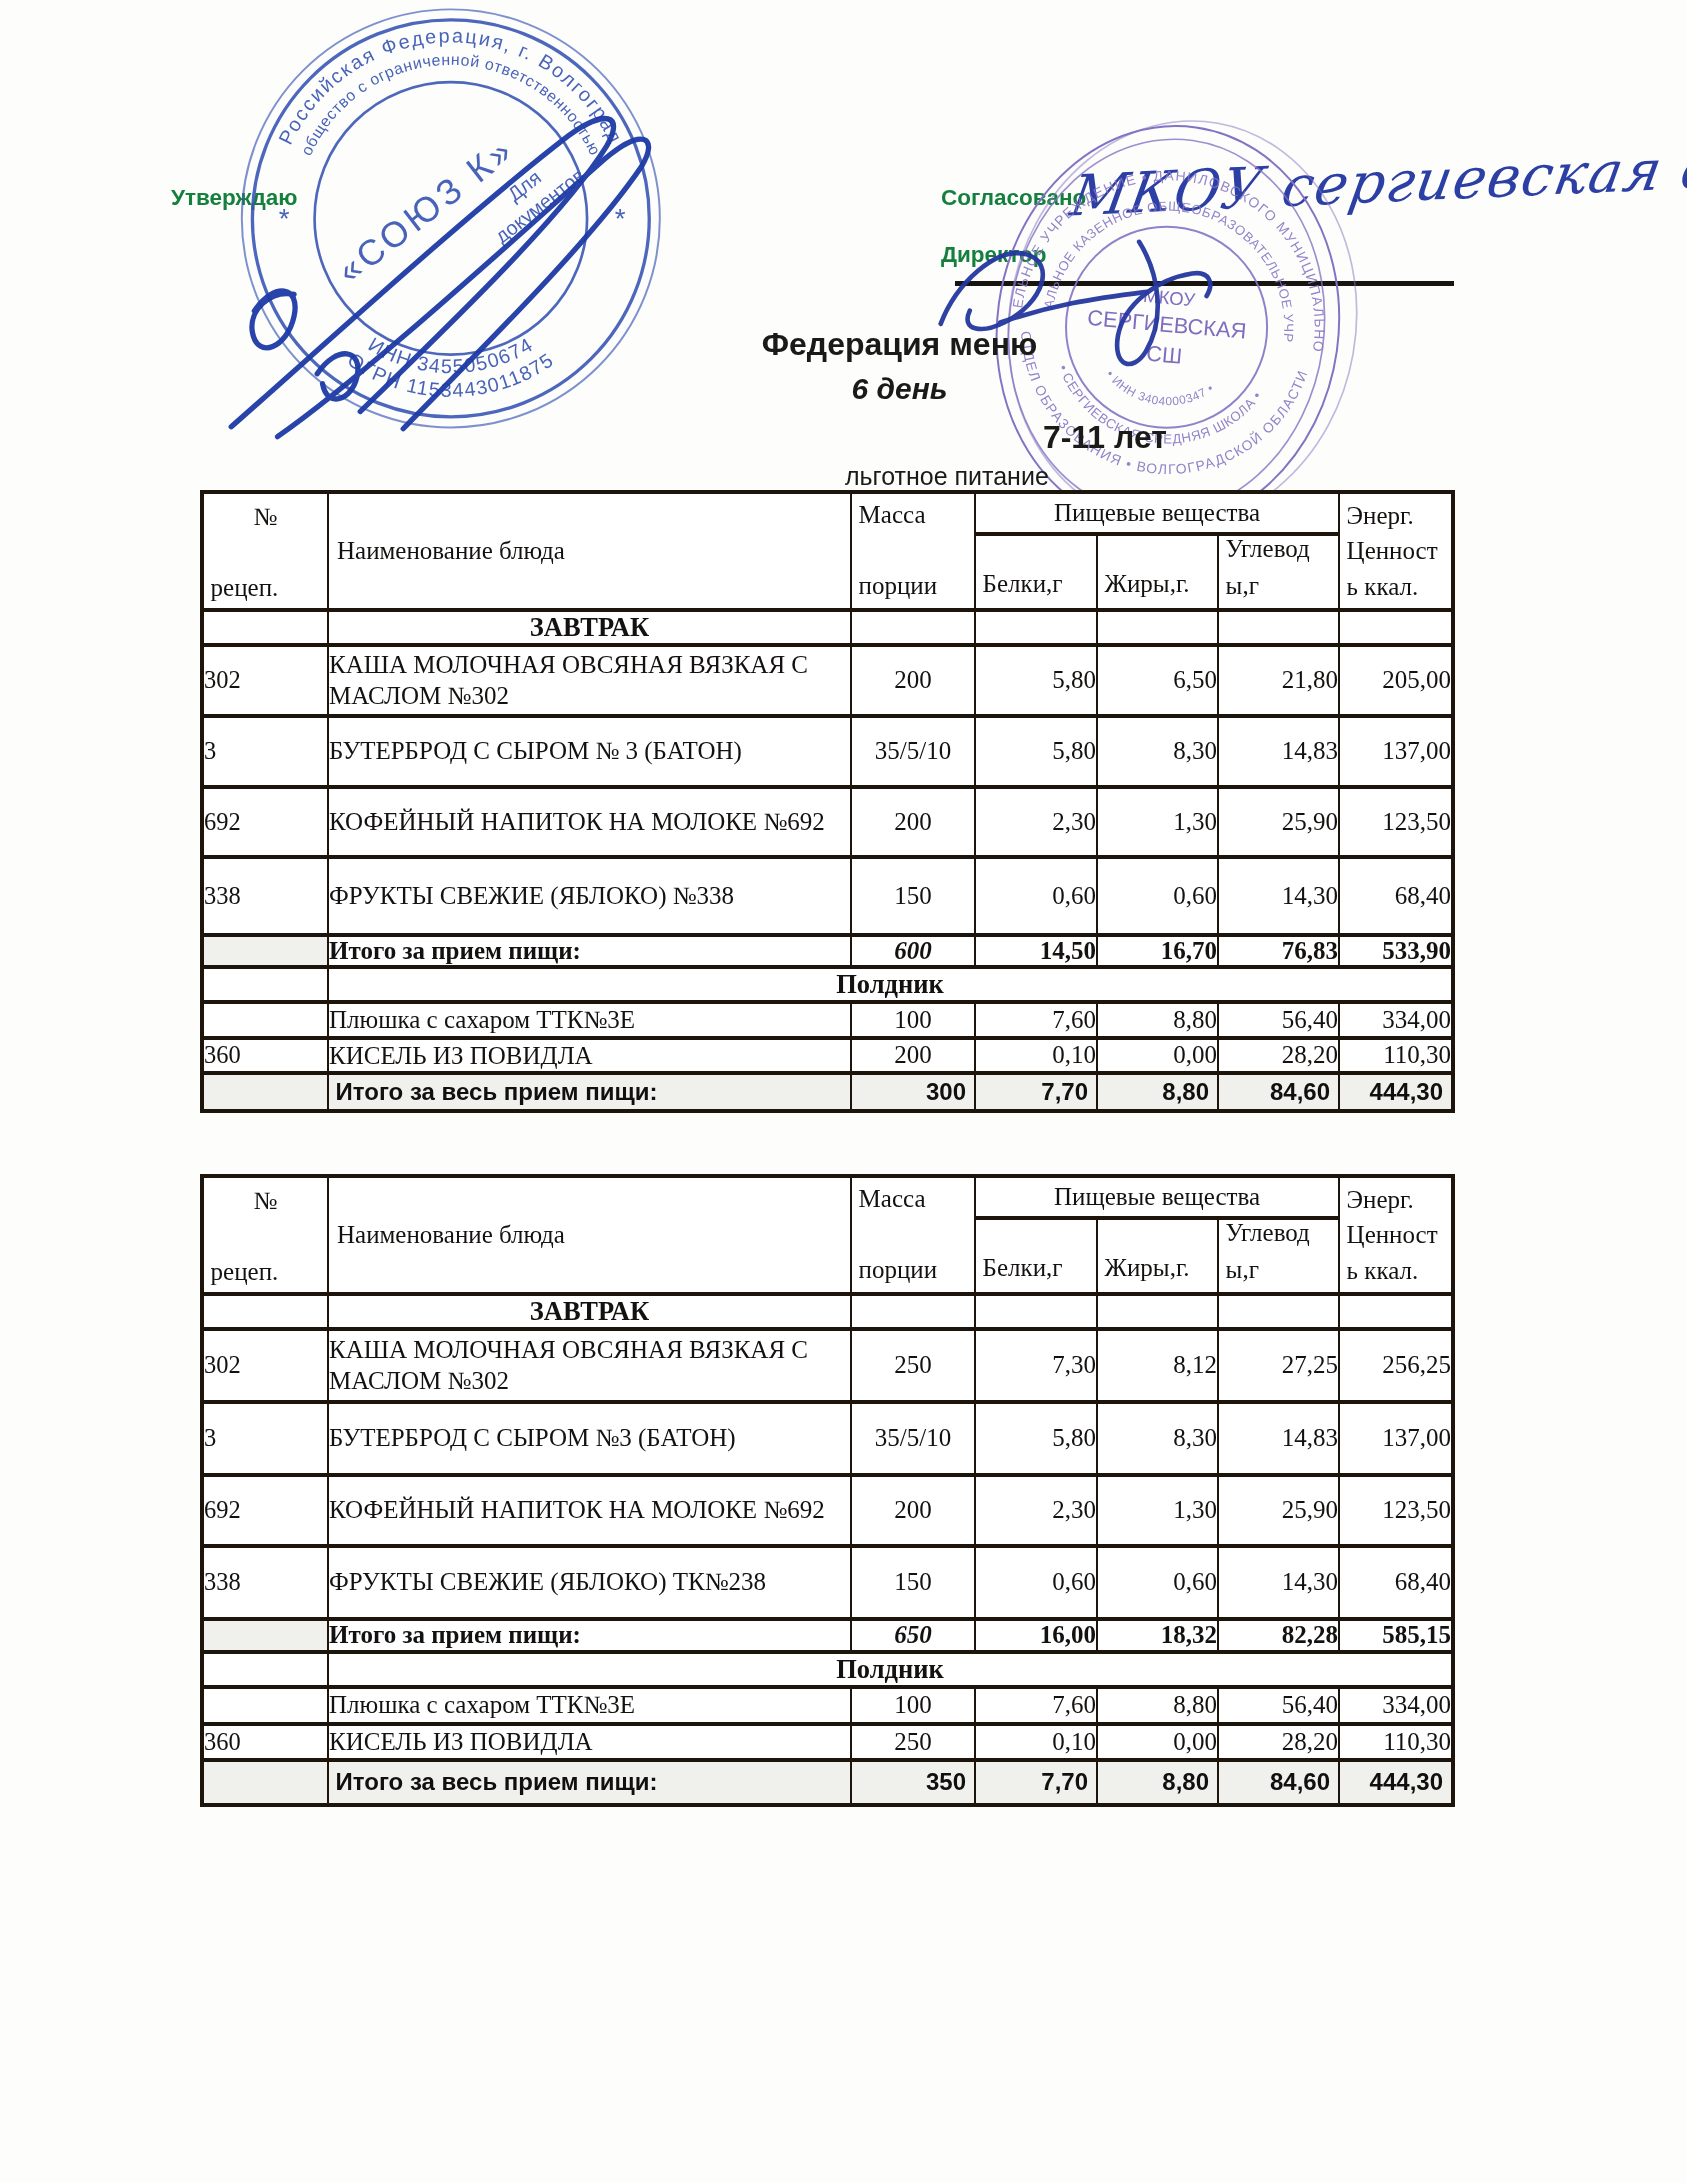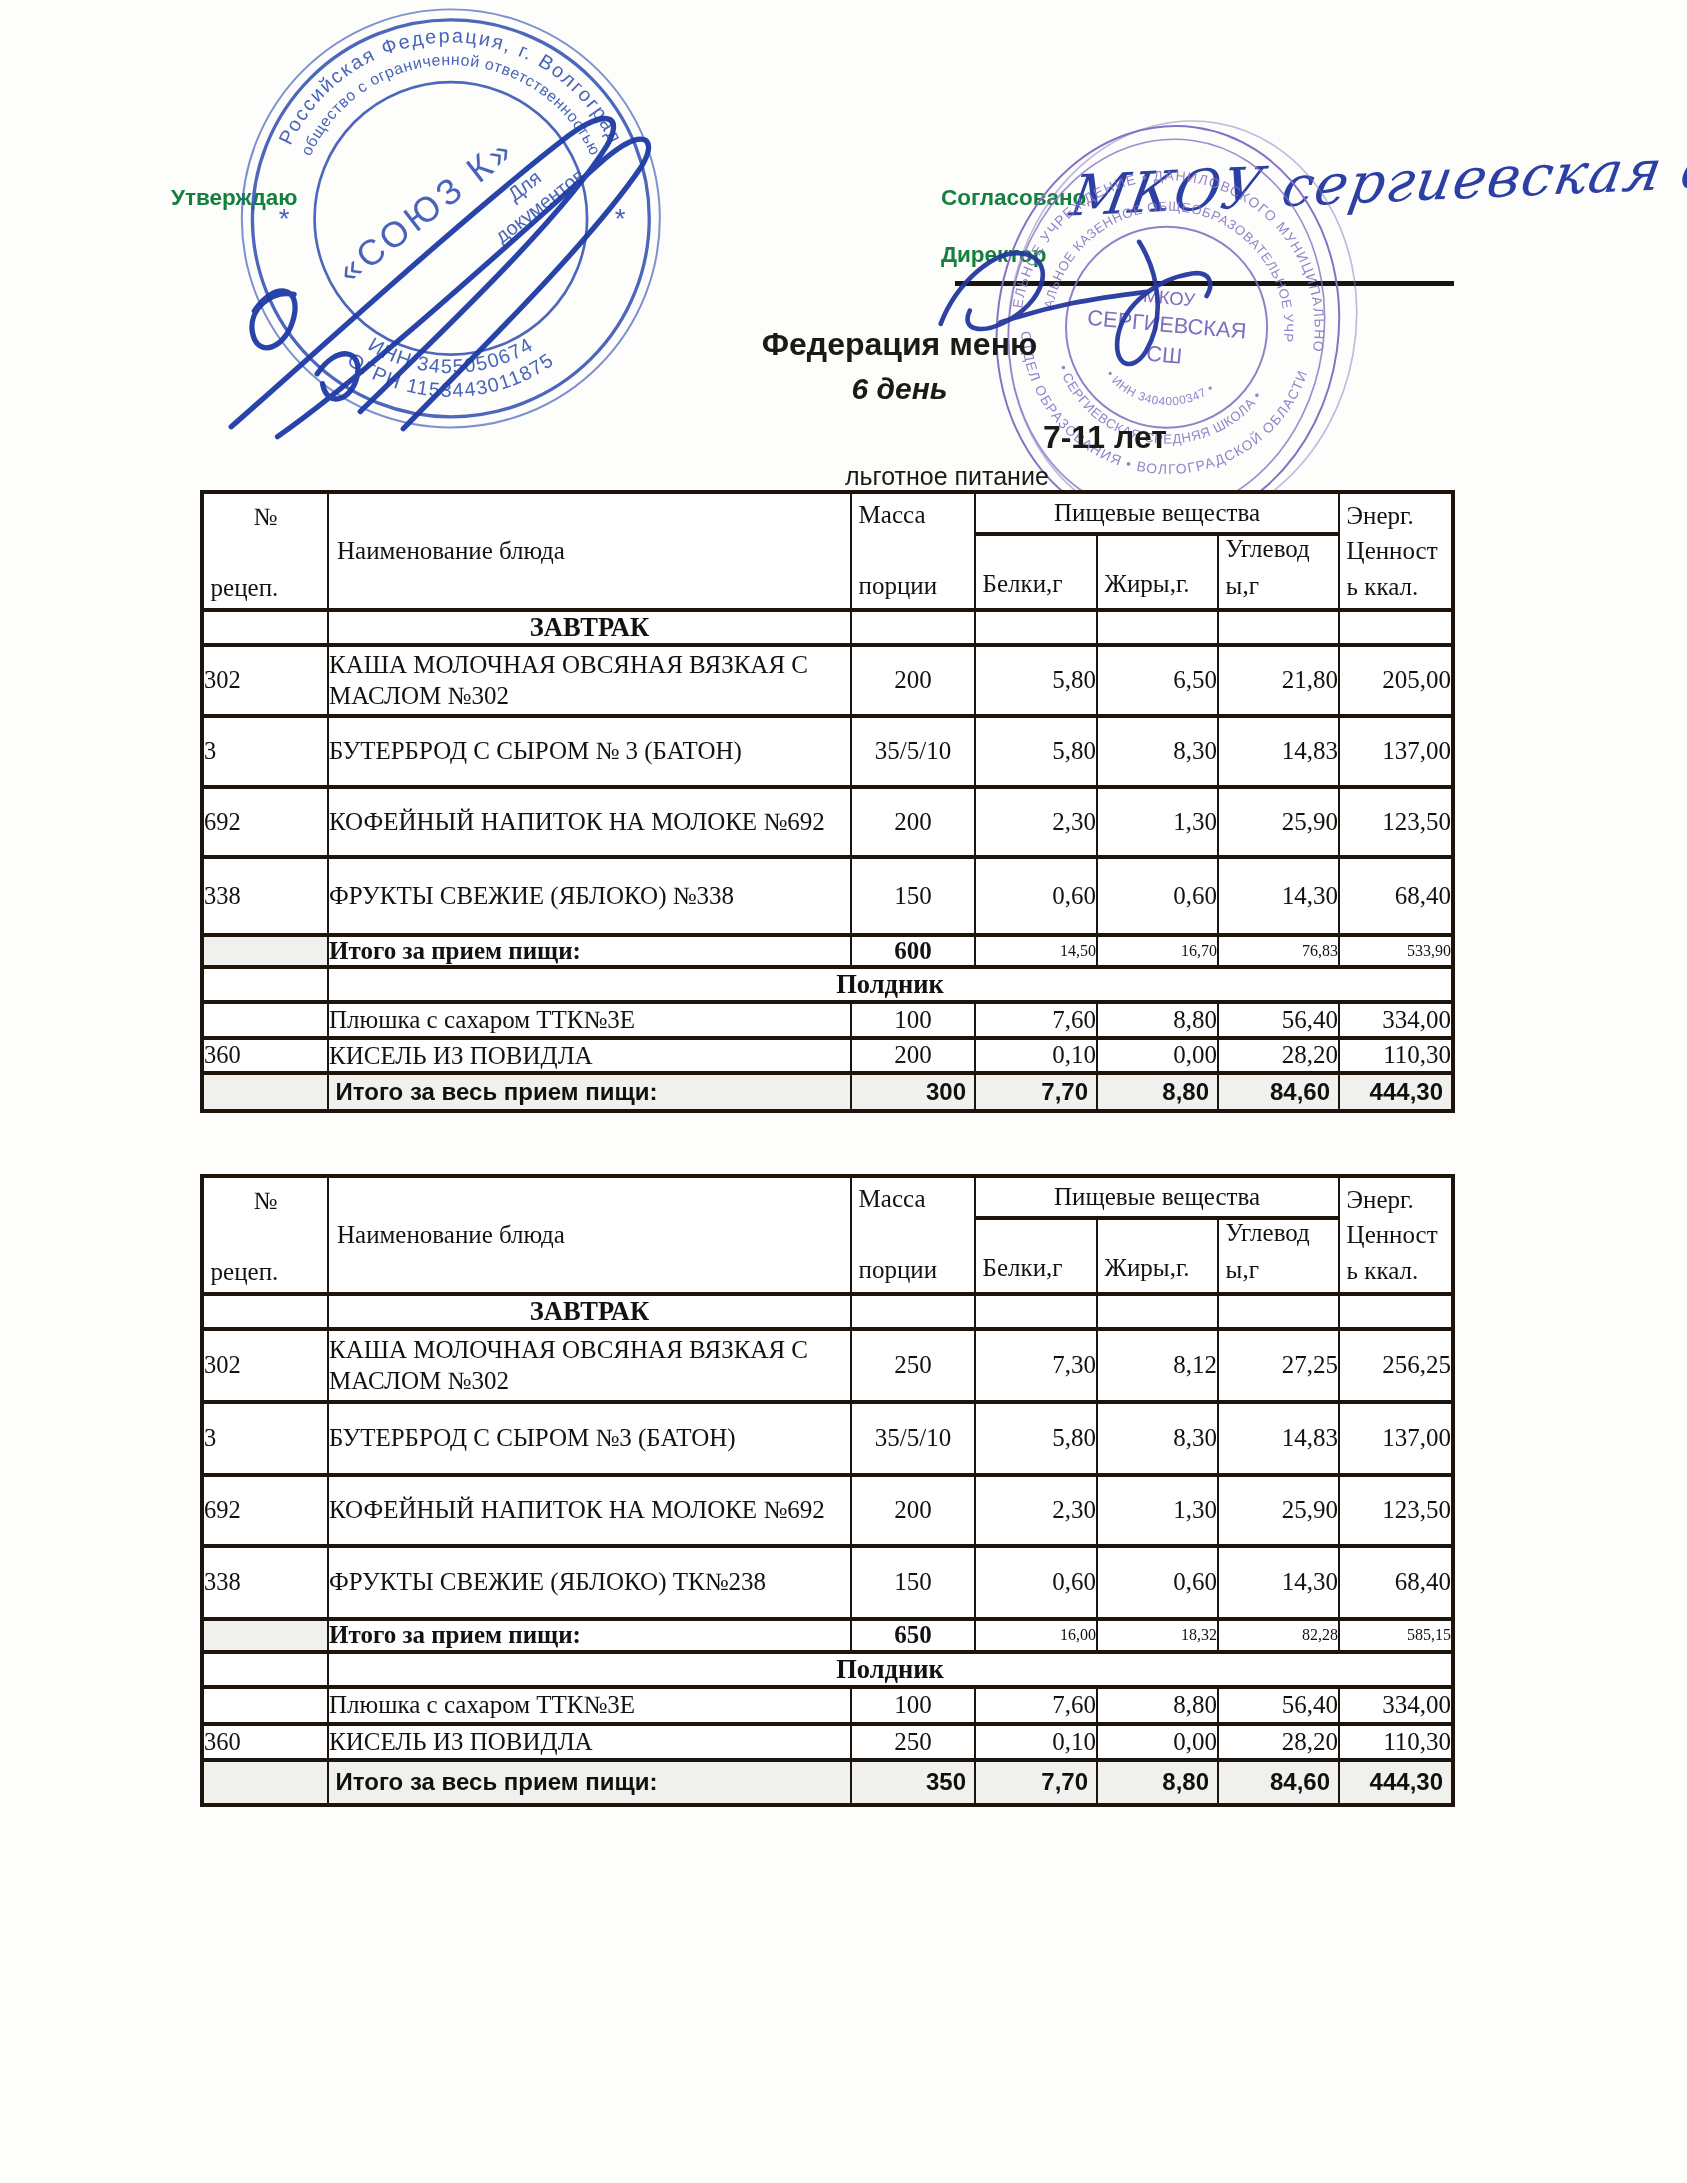--- a/index.html
+++ b/index.html
@@ -33,22 +33,22 @@
                 padding:0;vertical-align:middle;overflow:hidden;}
   .tb1{top:490px;}
   .tb2{top:1174px;}
 
   td.no{font-size:24.5px;padding-left:5.3px;}
   td.nm{font-size:25px;padding:2.6px 53px 2.6px 6.6px;line-height:1.25;}
   td.ms{font-size:25px;text-align:center;}
   td.num{font-size:25px;text-align:right;padding-right:8px;}
   td.sect{font-size:26.5px;font-weight:bold;text-align:center;}
   td.tlabel{font-size:25px;font-weight:bold;padding-left:6.6px;}
-  td.tnum{font-size:16px;font-weight:normal;text-align:right;padding-right:8px;}
-  td.tms{font-size:25px;font-weight:bold;text-align:center;}
+  td.tnum{font-size:25px;font-weight:bold;text-align:right;padding-right:8px;}
+  td.tms{font-size:25px;font-weight:bold;text-align:center;font-style:italic;}
   tr.dayrow td{font-family:"Liberation Sans",sans-serif;font-weight:700;font-size:24px;color:#11100e;}
   tr.dayrow td.dlabel{text-align:left;padding-left:6.6px;}
   tr.dayrow td.dnum{text-align:right;padding-right:8px;}
   td.dots{background-color:#f0f0ec;
           background-image:radial-gradient(#b3b3aa 0.9px,transparent 0.9px);
           background-size:6px 4px;}
 
   .h-no{display:flex;flex-direction:column;justify-content:space-between;height:99px;
         padding:8px 4px 5.3px 4px;font-size:25px;}
   .h-no .c{text-align:center;}

